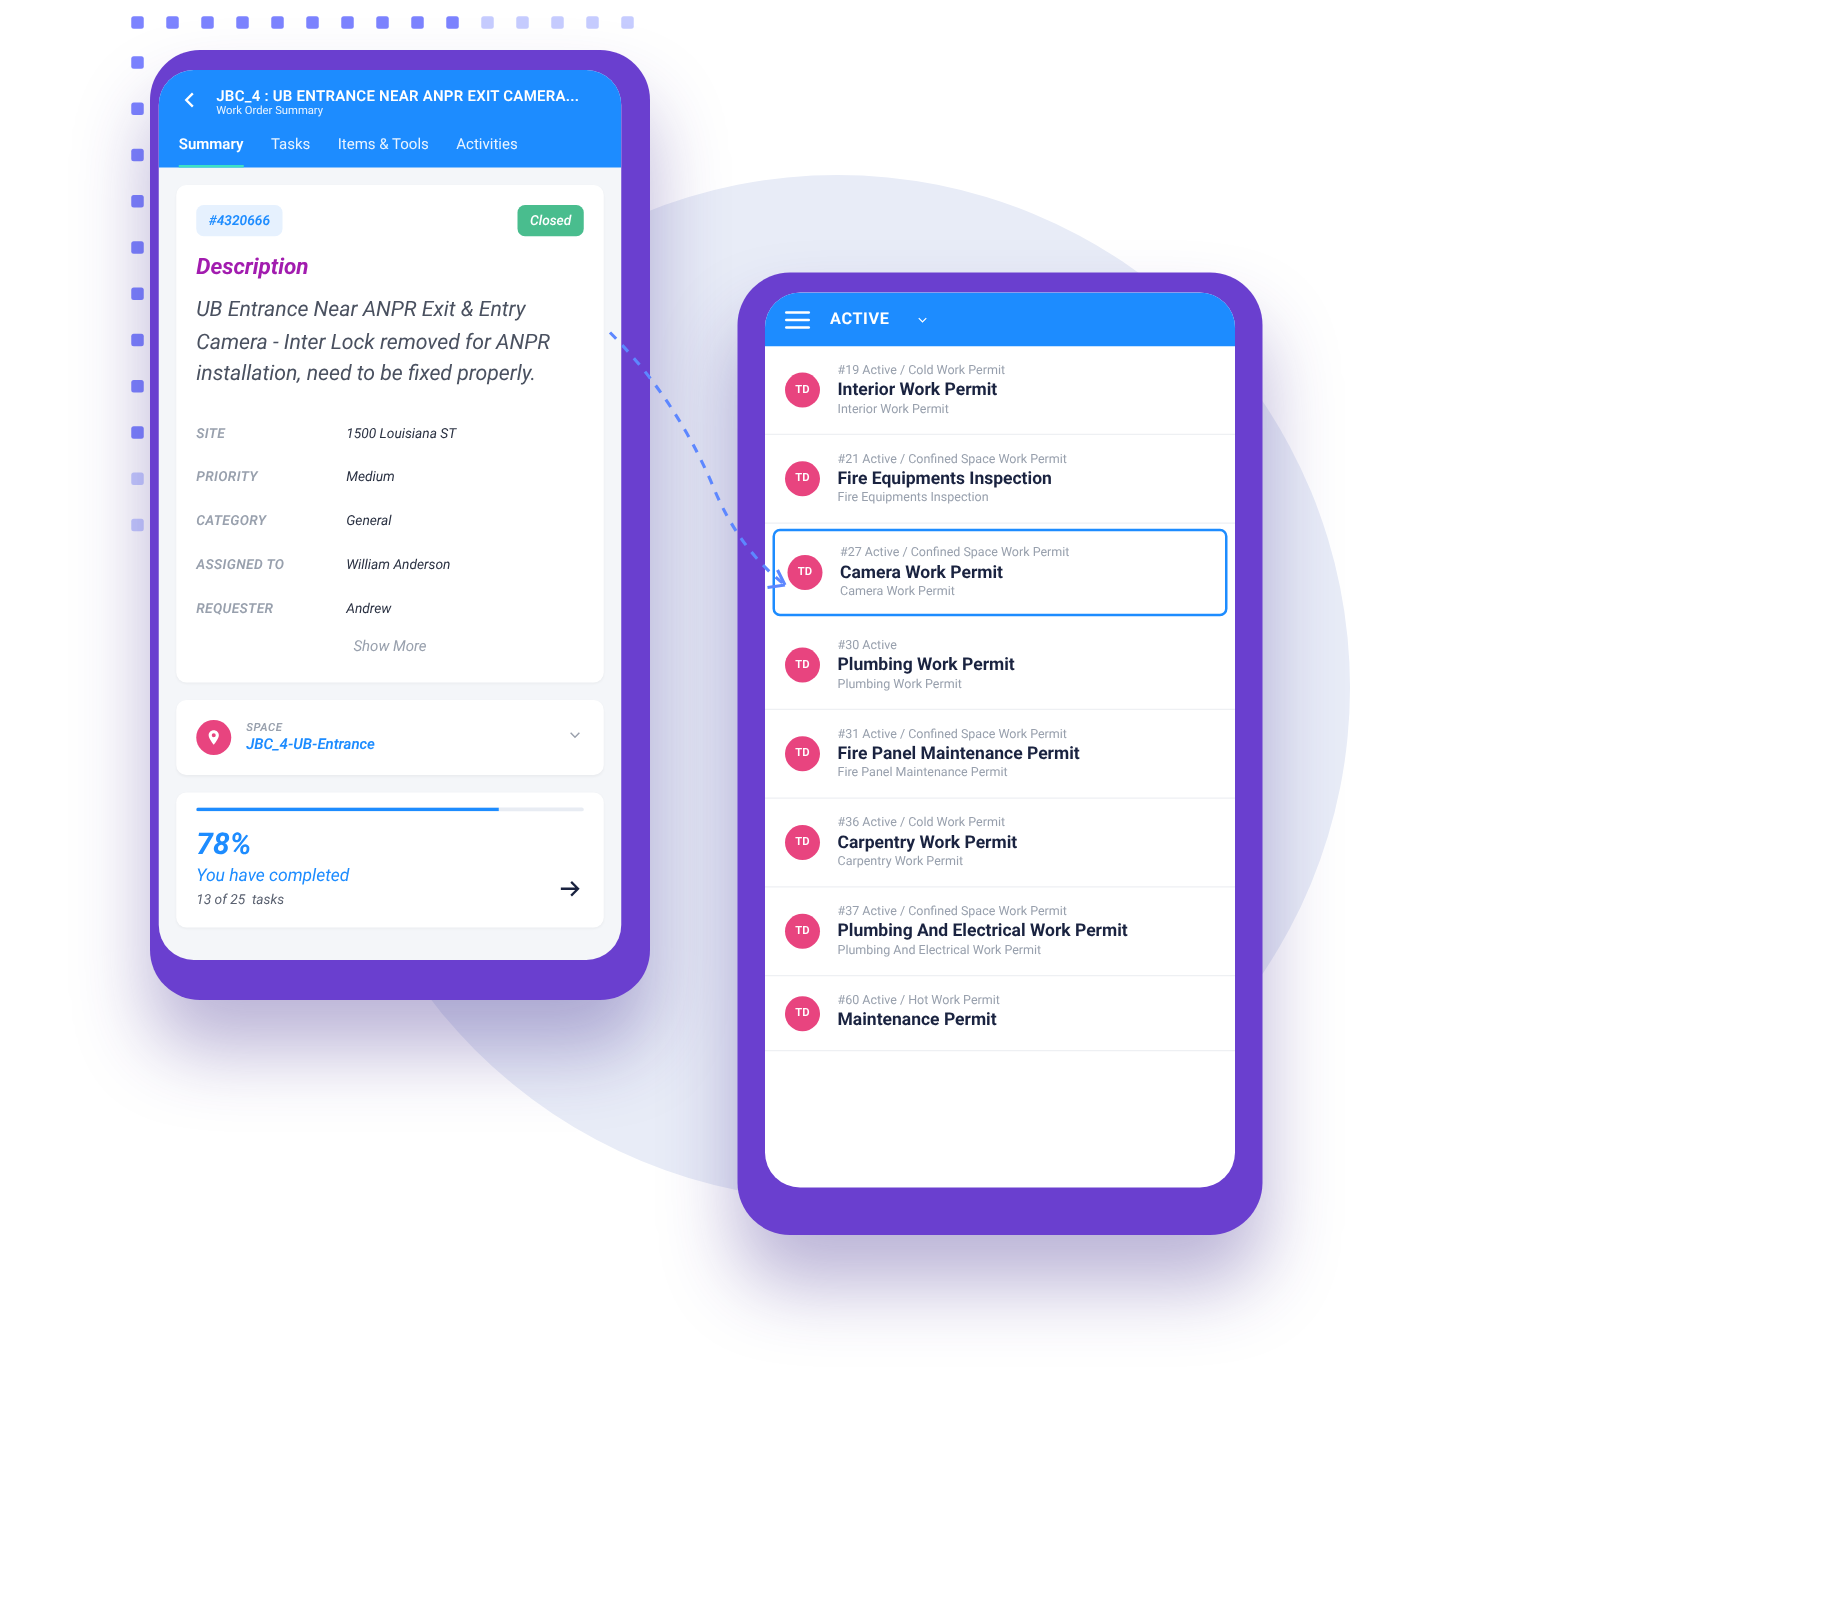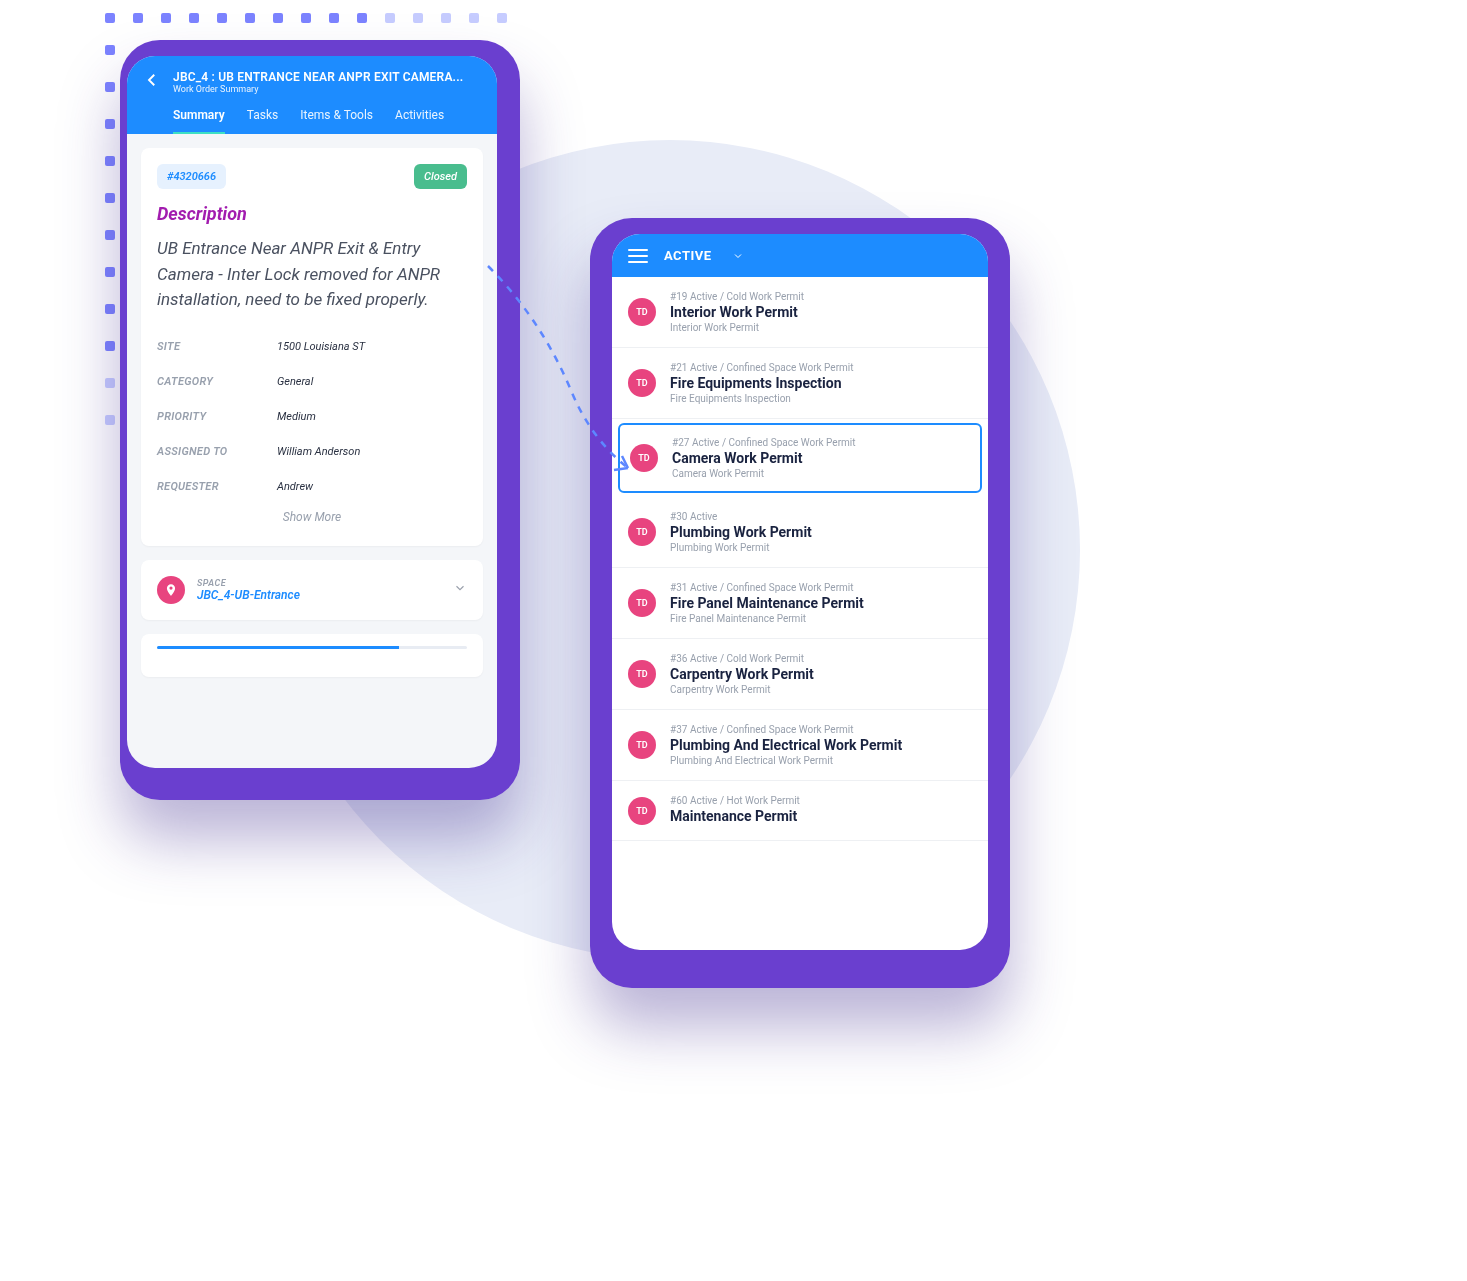--- a/index.html
+++ b/index.html
@@ -61,21 +61,21 @@
   }
   .p1-header {
     background: #1d8cff;
     color: #fff;
     padding: 14px 16px 0 16px;
   }
   .p1-header-top { display:flex; align-items:center; gap:12px; margin-bottom:6px;}
   .back-icon svg { width:18px; height:18px; }
   .p1-title { font-size: 12px; font-weight: 600; letter-spacing: .2px; white-space: nowrap; overflow:hidden; text-overflow: ellipsis; max-width: 300px;}
   .p1-sub { font-size: 9px; opacity: .9; }
-  .p1-tabs { display:flex; gap:22px; margin-top:14px; font-size:12px;margin-left:30px; }
+  .p1-tabs { display:flex; gap:22px; margin-top:14px; font-size:12px; }
   .p1-tab { padding-bottom:10px; border-bottom: 2px solid transparent; cursor:pointer; opacity:.9;}
   .p1-tab.active { border-bottom-color: #3de0c4; font-weight:600; opacity:1;}
   .p1-body { padding: 14px; font-style: italic; }
   .card { background:#fff; border-radius:8px; padding:16px; margin-bottom:14px; box-shadow: 0 1px 2px rgba(0,0,0,0.04);}
   .chip-row { display:flex; justify-content:space-between; align-items:center; margin-bottom:14px;}
   .chip-id { background:#e6f1fe; color:#1d8cff; font-size:11px; font-weight:600; padding:6px 10px; border-radius:6px;}
   .chip-status { background:#49bd8e; color:#fff; font-size:11px; font-weight:500; padding:6px 10px; border-radius:6px;}
   .desc-h { font-size:18px; font-weight:700; color:#a21caf; margin-bottom:12px;}
   .desc-p { font-size:17px; color:#4a5160; line-height:1.5; margin-bottom:16px;}
   .field-row { display:flex; font-size:11px; padding:11px 0;}
@@ -190,26 +190,26 @@
         <span class="chip-status">Closed</span>
       </div>
       <div class="desc-h">Description</div>
       <div class="desc-p">UB Entrance Near ANPR Exit &amp; Entry Camera - Inter Lock removed for ANPR installation, need to be fixed properly.</div>
       <div id="fields">
           <div class="field-row">
             <div class="field-label">SITE</div>
             <div class="field-val">1500 Louisiana ST</div>
           </div>
           <div class="field-row">
+            <div class="field-label">PRIORITY</div>
+            <div class="field-val">Medium</div>
+          </div>
+          <div class="field-row">
             <div class="field-label">CATEGORY</div>
             <div class="field-val">General</div>
-          </div>
-          <div class="field-row">
-            <div class="field-label">PRIORITY</div>
-            <div class="field-val">Medium</div>
           </div>
           <div class="field-row">
             <div class="field-label">ASSIGNED TO</div>
             <div class="field-val">William Anderson</div>
           </div>
           <div class="field-row">
             <div class="field-label">REQUESTER</div>
             <div class="field-val">Andrew</div>
           </div>
         </div>
@@ -228,20 +228,34 @@
       <span class="chev-down">
         <svg width="14" height="14" viewBox="0 0 24 24" fill="none" stroke="currentColor" stroke-width="2">
             <path d="M6 9l6 6 6-6"></path>
           </svg>
       </span>
     </div>
     <div class="card progress-card">
       <div class="prog-bar">
           <div class="prog-fill" id="prog-fill" style="width: 78%;"></div>
         </div>
+      <div class="prog-row">
+        <div>
+          <div class="pct">78%</div>
+          <div class="completed-txt">You have completed</div>
+          <div class="count-txt">
+            <span>13 of 25</span>&nbsp;&nbsp;<span>tasks</span>
+          </div>
+        </div>
+        <span class="arrow-right">
+          <svg viewBox="0 0 24 24" fill="none" stroke="#1a2340" stroke-width="2">
+              <path d="M4 12h15M13 6l6 6-6 6"></path>
+            </svg>
+        </span>
+      </div>
     </div>
   </div>
 </div>
 
 <div class="phone2-frame"></div>
 <div class="phone2">
   <div class="p2-header">
     <div class="menu-icon">
         <span></span>
         <span></span>

